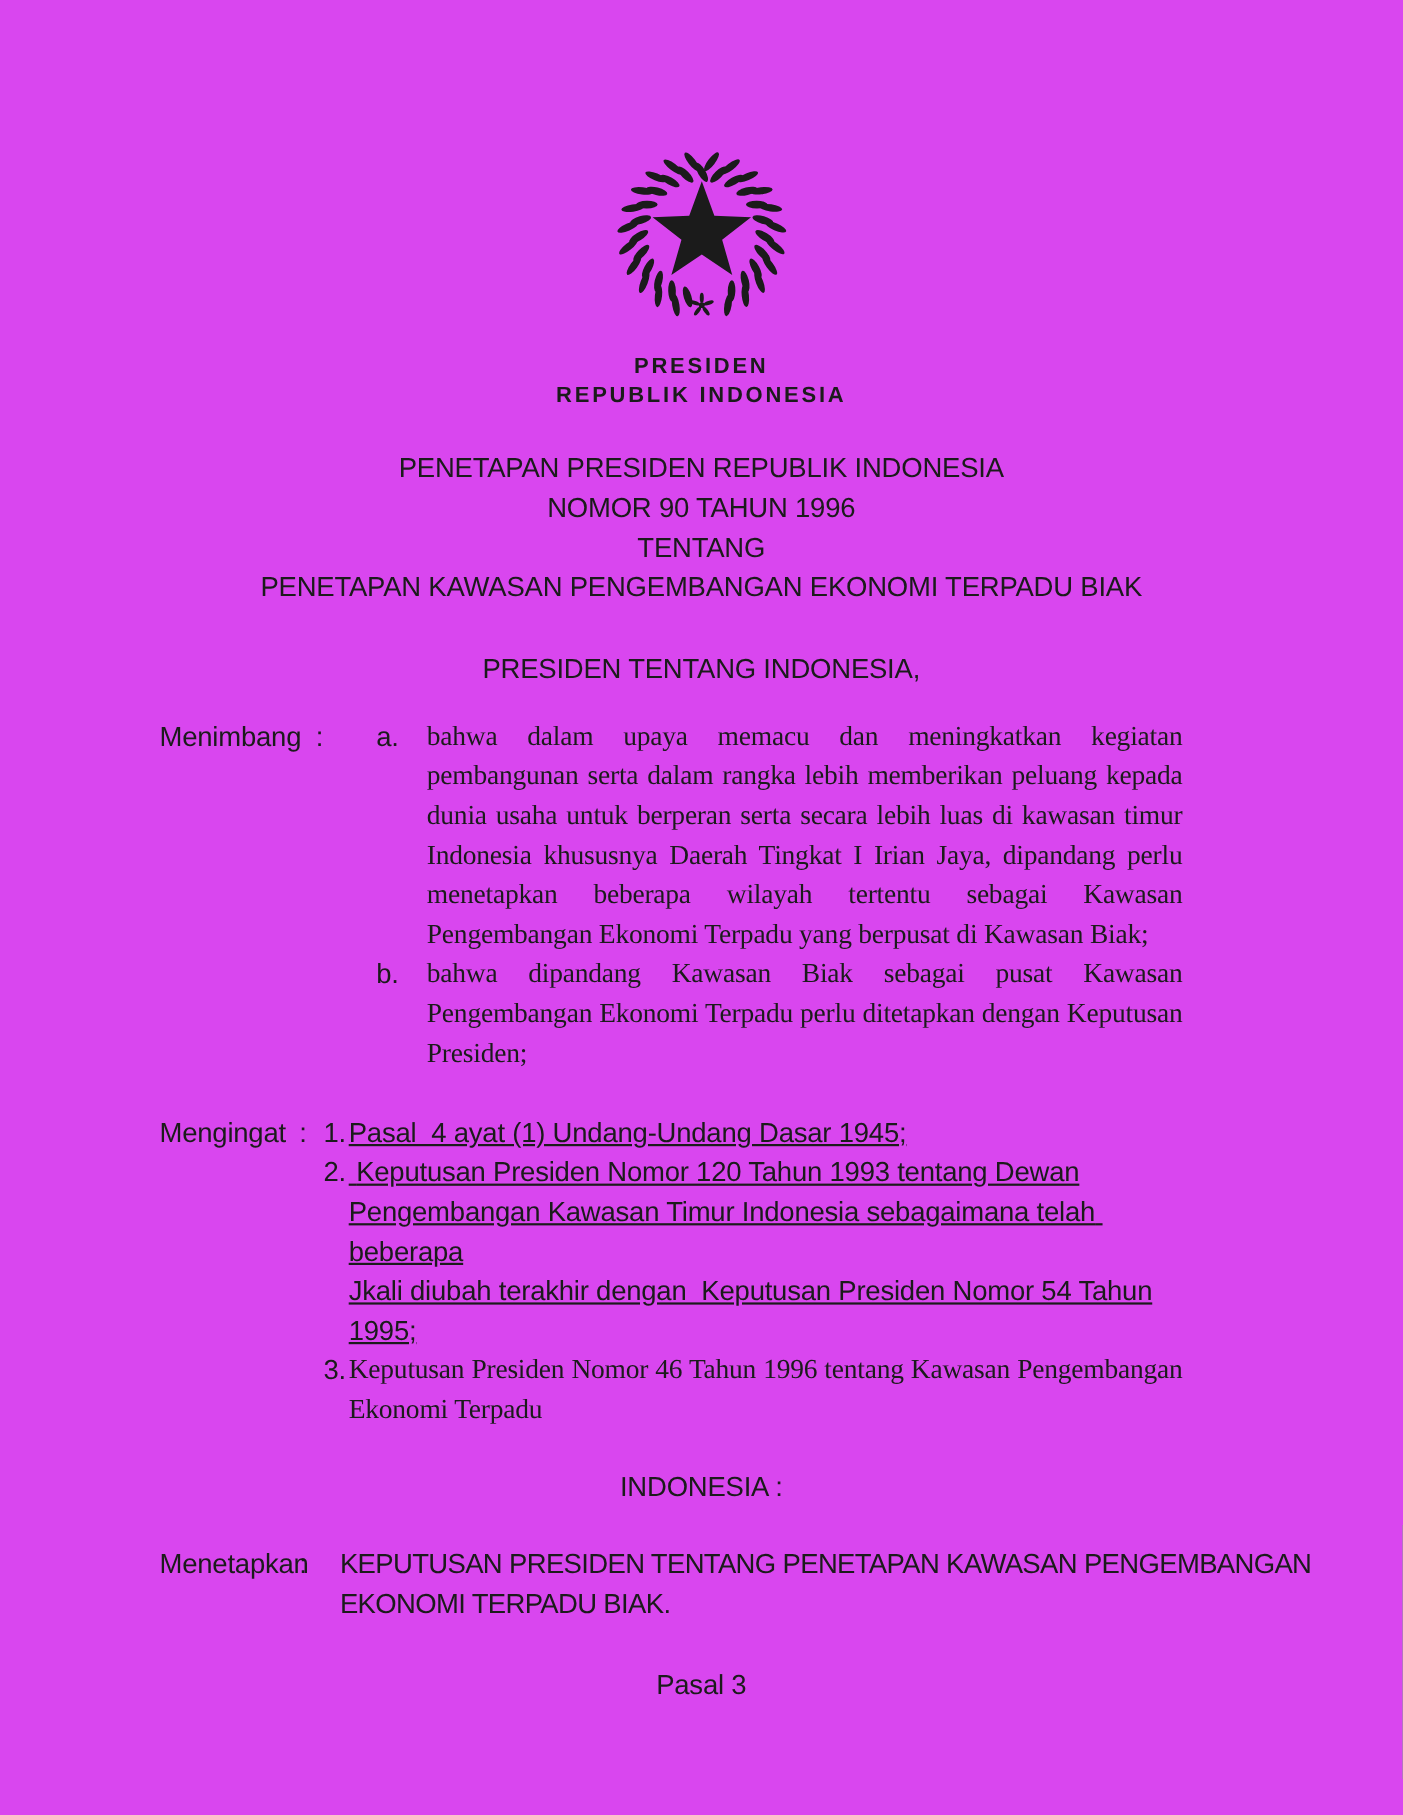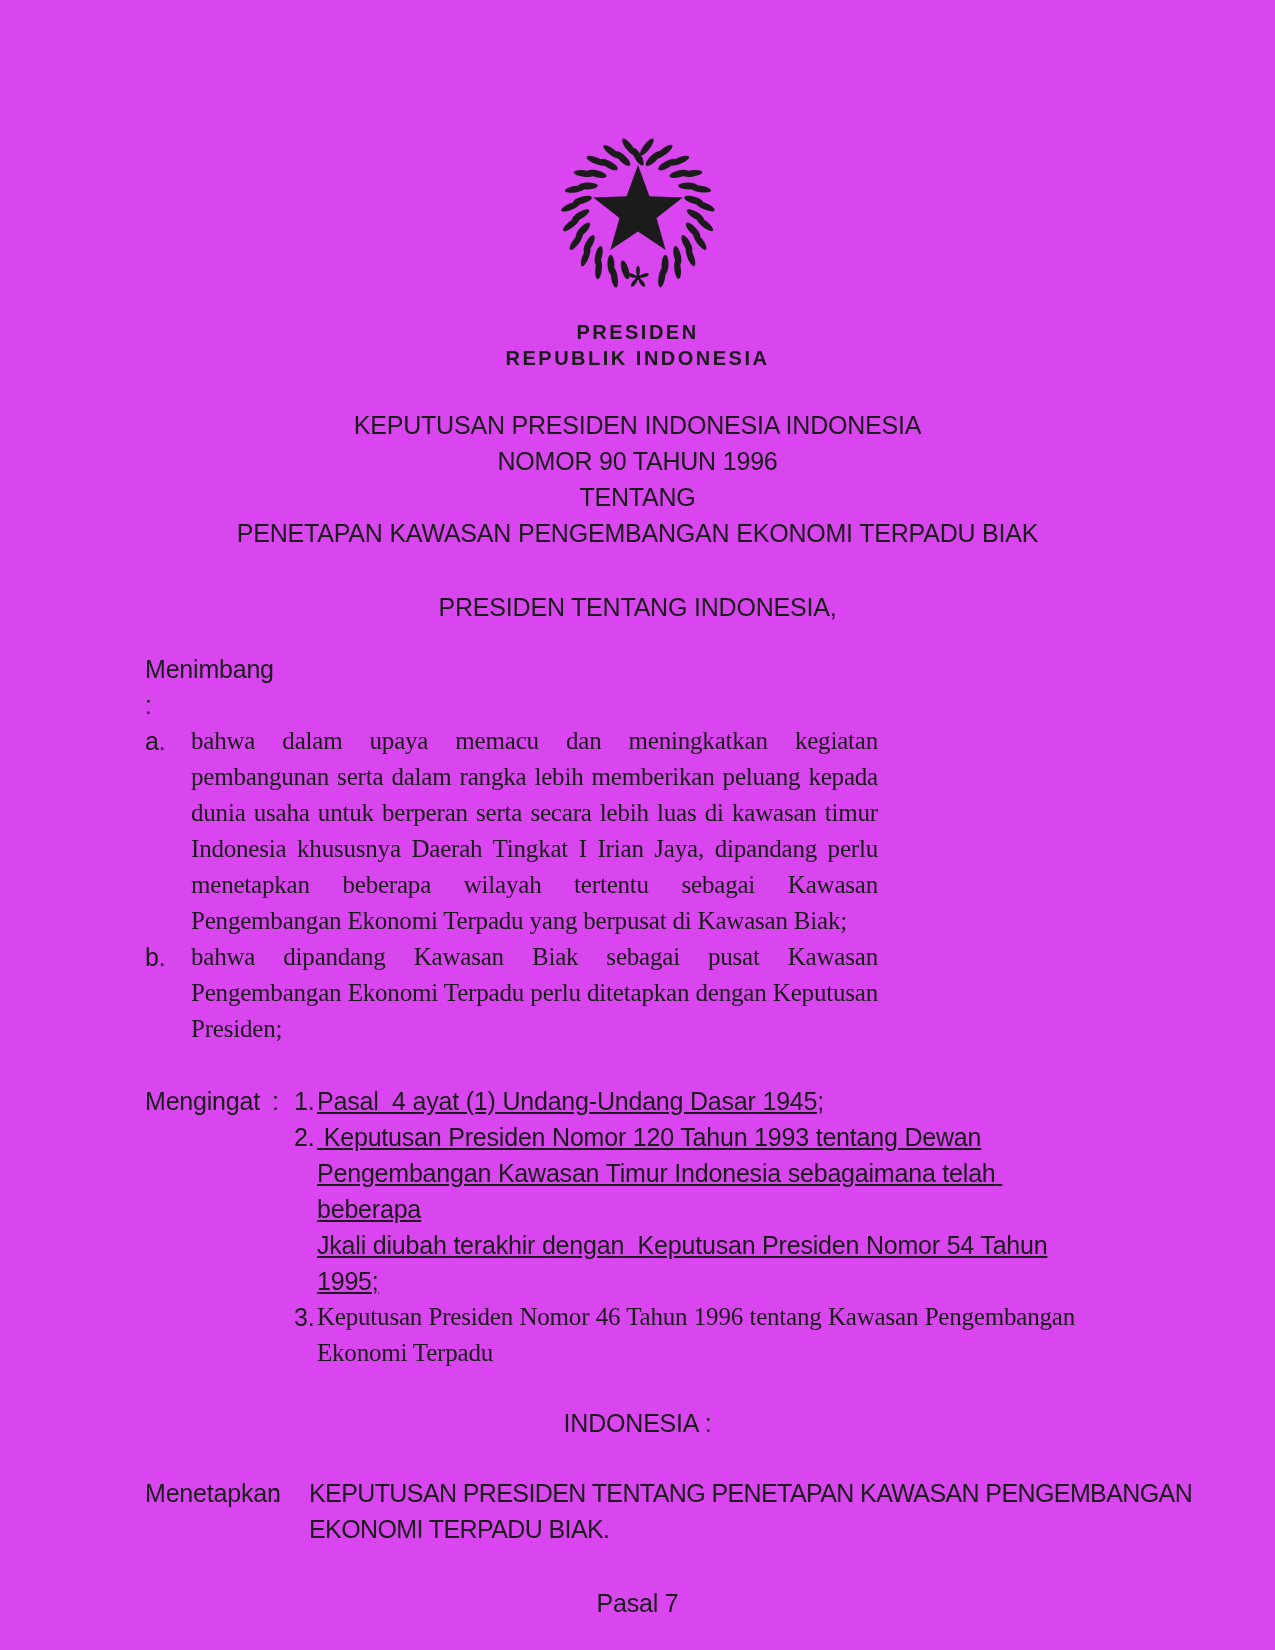--- a/index.html
+++ b/index.html
@@ -23,21 +23,21 @@
     font-size:20px;
     line-height:26px;
     letter-spacing:2.5px;
   }
   .title-block{margin-top:36px;text-align:center;}
   .salutation{margin-top:38px;text-align:center;}
   .sect{display:flex;margin-left:145px;width:930px;}
   .sect .label{flex:0 0 auto;}
   .sect .colon{flex:0 0 auto;}
   .sect .items{flex:1 1 auto;}
-  .menimbang{margin-top:26px;flex-direction:column;}
+  .menimbang{margin-top:26px;}
   .menimbang .label{width:142px;}
   .menimbang .colon{width:55px;}
   .menimbang .item{display:flex;}
   .menimbang .marker{width:46px;flex:0 0 auto;}
   .menimbang .mtext{width:687px;text-align:justify;}
   .mengingat{margin-top:36px;}
   .mengingat .label{width:127px;}
   .mengingat .colon{width:22px;}
   .mengingat .item{display:flex;}
   .mengingat .marker{width:23px;flex:0 0 auto;}
@@ -115,21 +115,21 @@
         </g>
     </svg>
   </div>
 
   <div class="brand">
     <div>PRESIDEN</div>
     <div>REPUBLIK INDONESIA</div>
   </div>
 
   <div class="title-block">
-    <div>KEPUTUSAN PRESIDEN INDONESIA INDONESIA</div>
+    <div>PENETAPAN PRESIDEN REPUBLIK INDONESIA</div>
     <div>NOMOR 90 TAHUN 1996</div>
     <div>TENTANG</div>
     <div>PENETAPAN KAWASAN PENGEMBANGAN EKONOMI TERPADU BIAK</div>
   </div>
 
   <div class="salutation">PRESIDEN TENTANG INDONESIA,</div>
 
   <div class="sect menimbang">
     <div class="label">Menimbang</div>
     <div class="colon">:</div>
@@ -169,15 +169,15 @@
 
   <div class="memutuskan">INDONESIA :</div>
 
   <div class="sect menetapkan">
     <div class="label">Menetapkan</div>
     <div class="colon">:</div>
     <div class="mtext">KEPUTUSAN PRESIDEN TENTANG PENETAPAN KAWASAN PENGEMBANGAN
 EKONOMI TERPADU BIAK.</div>
   </div>
 
-  <div class="pasal">Pasal 7</div>
+  <div class="pasal">Pasal 3</div>
 
 </div>
 
 </body></html>

